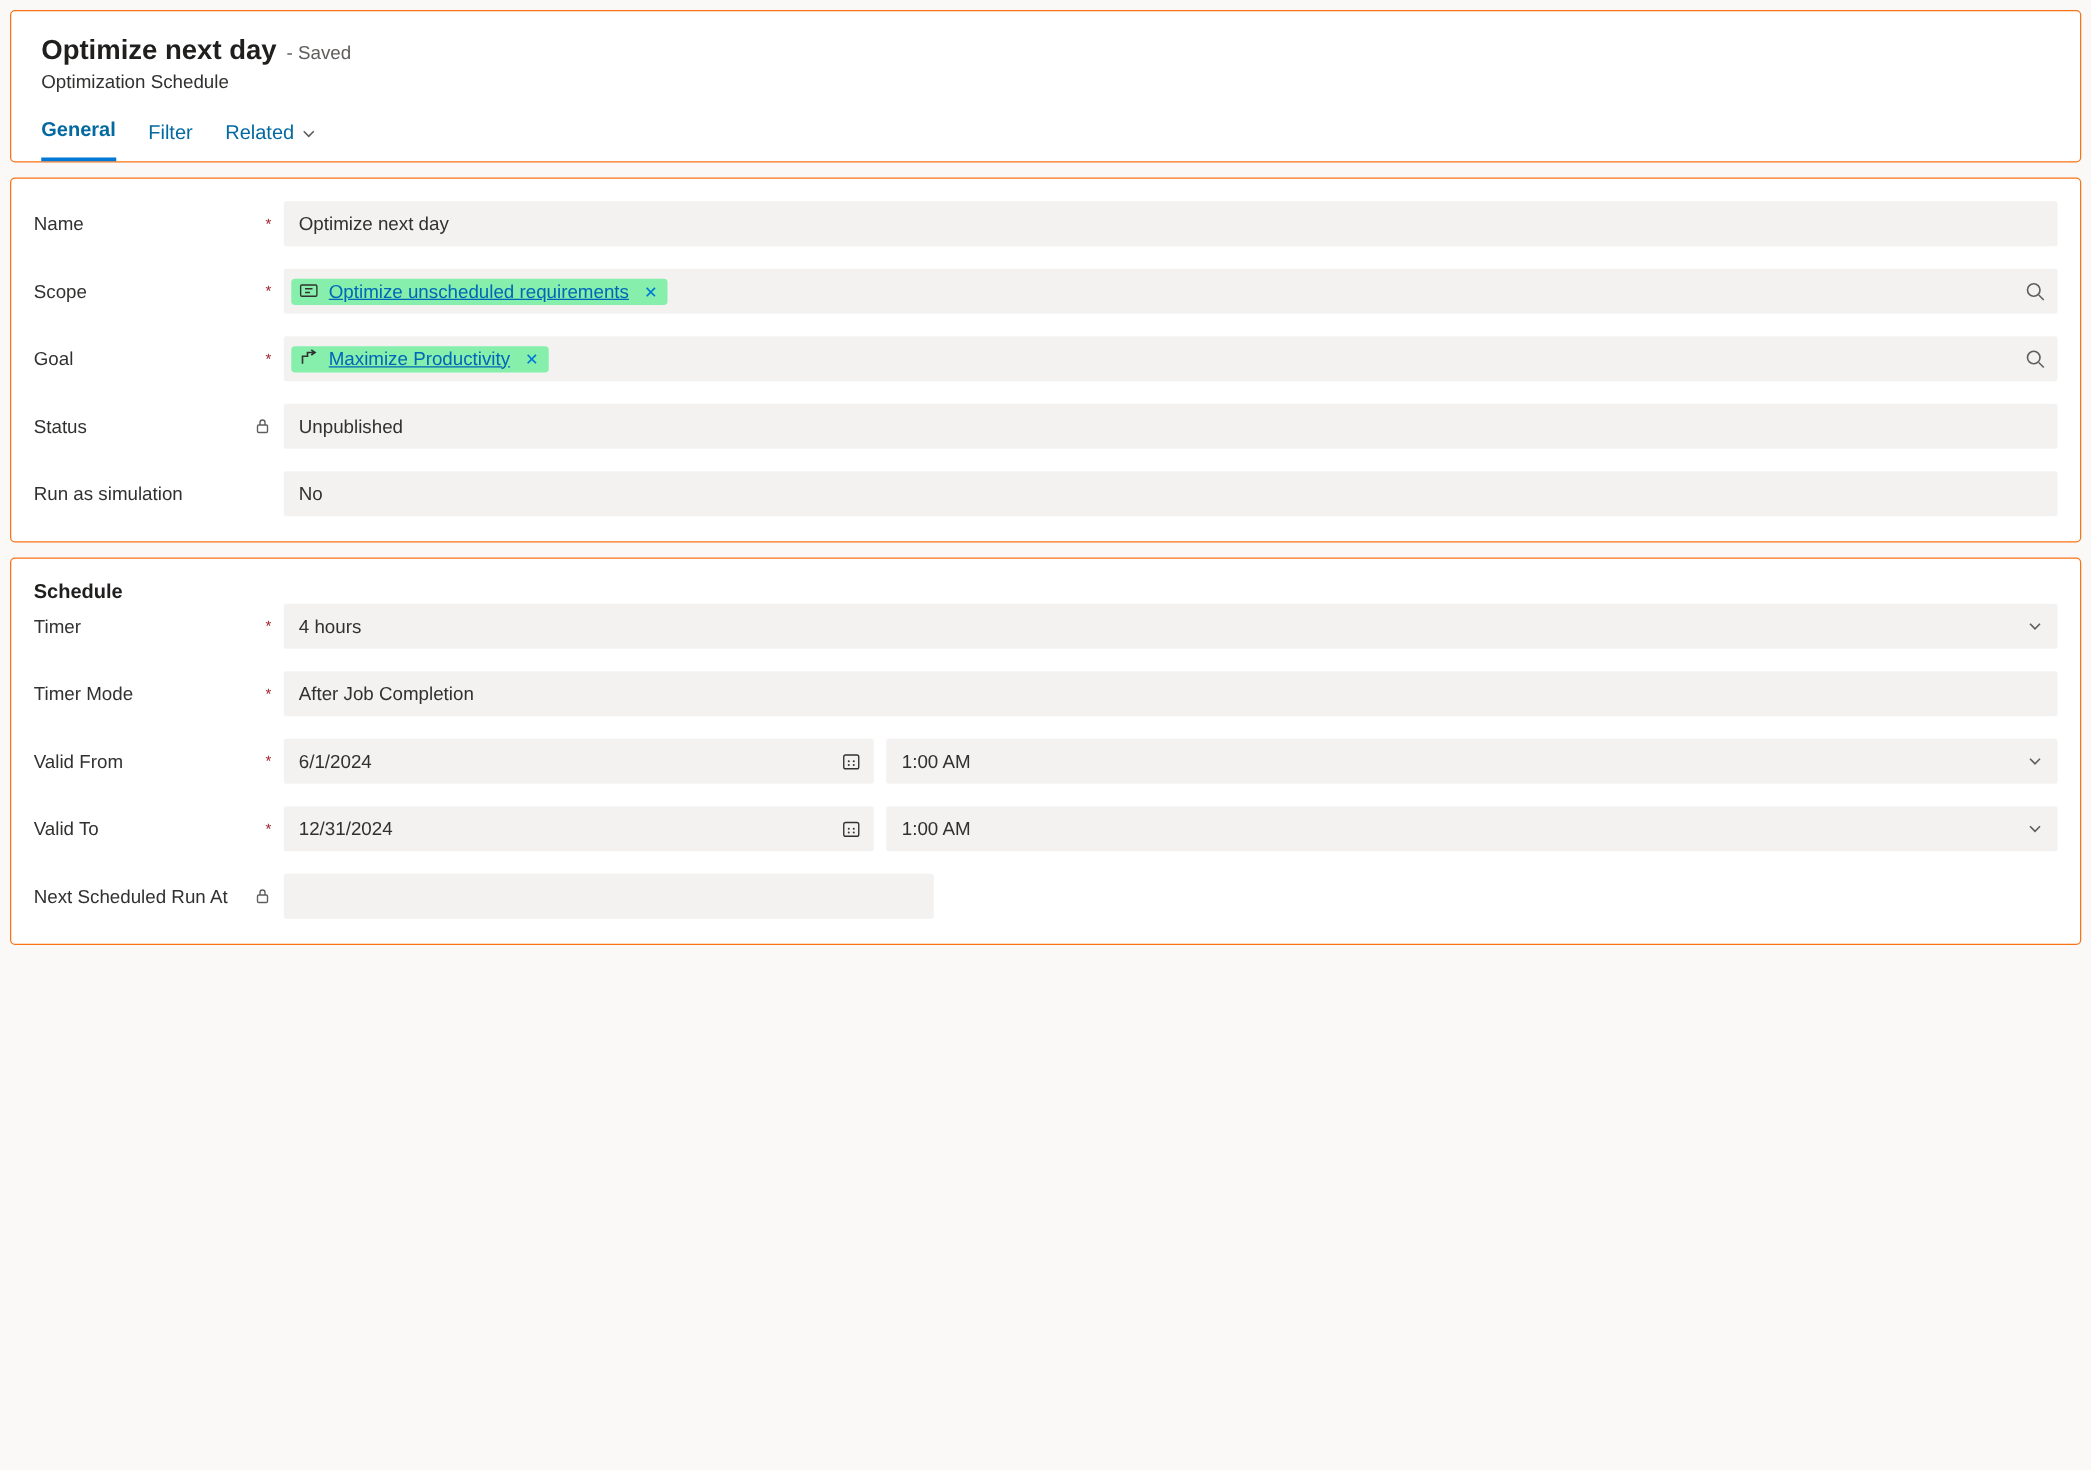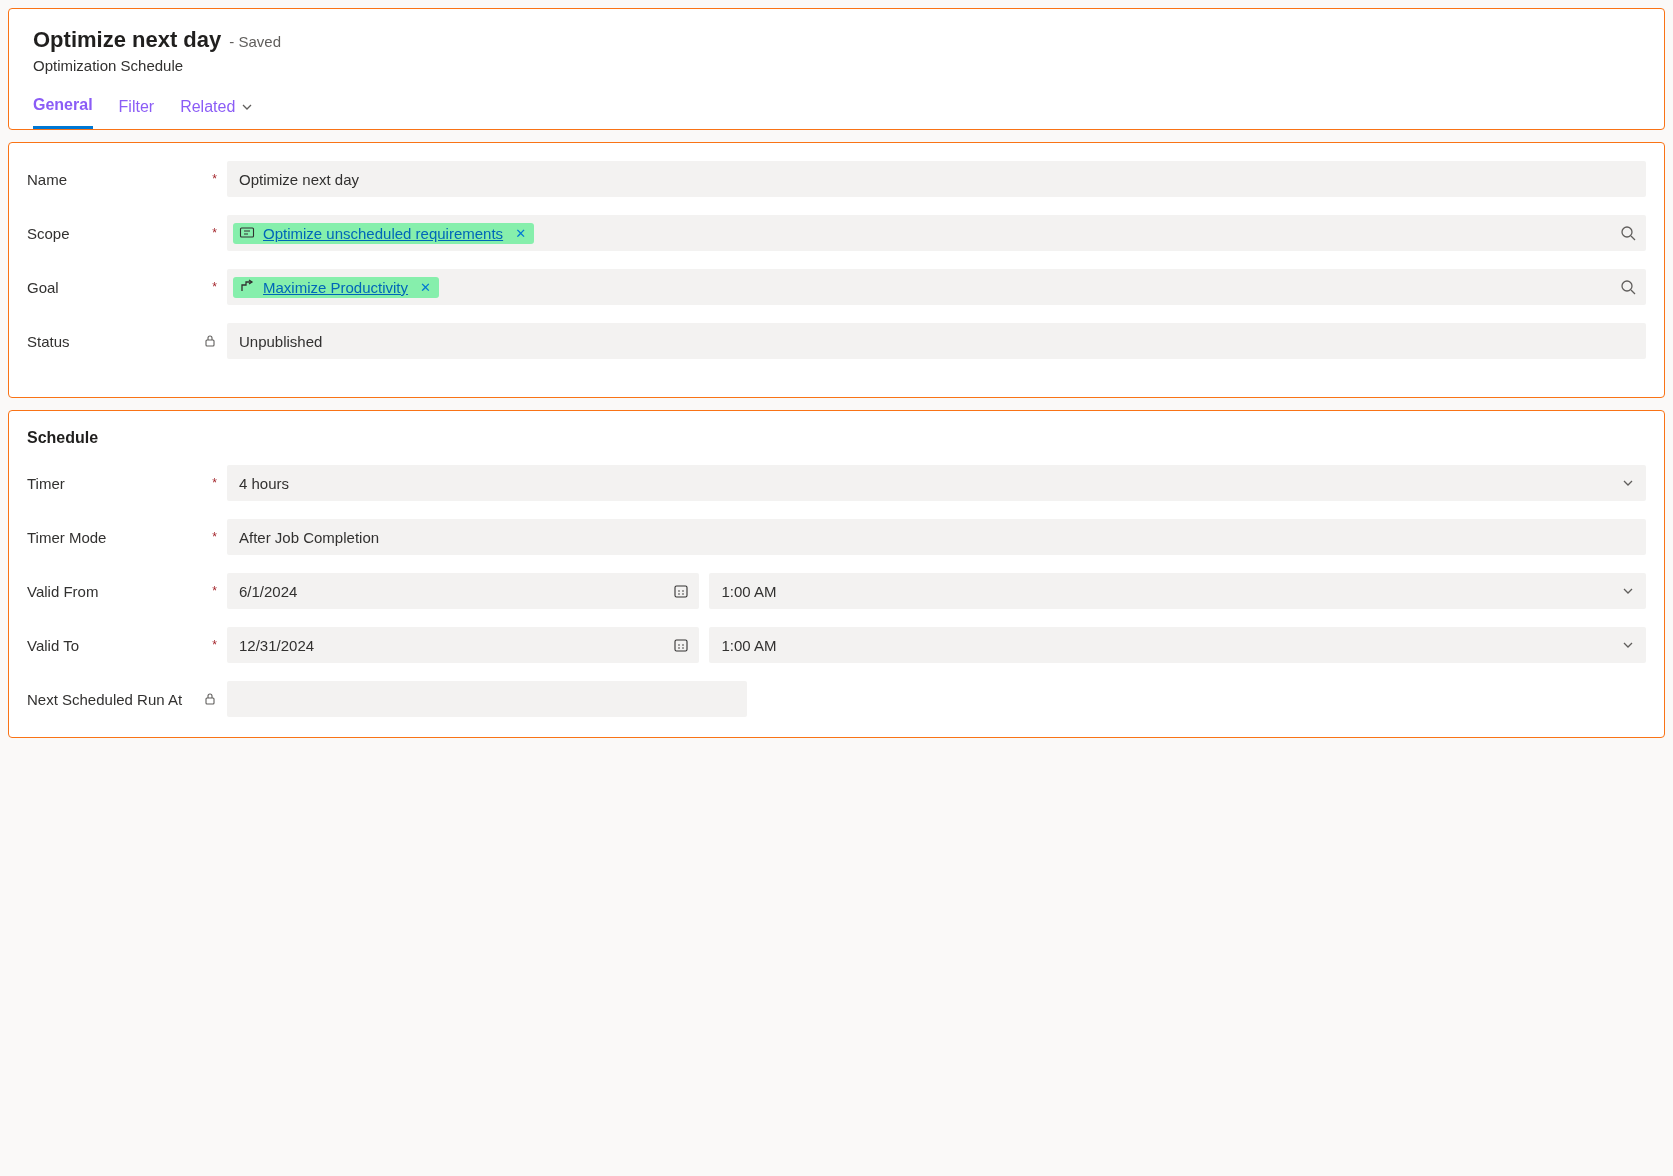--- a/index.html
+++ b/index.html
@@ -38,39 +38,38 @@
     color: #323130;
     margin-top: 4px;
   }
   .tabs {
     display: flex;
     gap: 26px;
     margin-top: 22px;
   }
   .tab {
     font-size: 16px;
-    color: #8b5cf6;
+    color: #0369a1;
     padding-bottom: 12px;
     cursor: pointer;
     display: flex;
     align-items: center;
     gap: 6px;
   }
   .tab.active {
     font-weight: 600;
     border-bottom: 3px solid #0078d4;
   }
   .section-card {
     padding: 18px 18px 20px 18px;
   }
   .section-title {
     font-size: 16px;
     font-weight: 600;
     color: #201f1e;
-    margin-bottom: 18px;
   }
   .form-row {
     display: flex;
     align-items: center;
     margin-bottom: 18px;
     min-height: 36px;
   }
   .label-col {
     width: 200px;
     flex-shrink: 0;
@@ -267,20 +266,30 @@
         </svg>
     </div>
     <div class="field-col">
       <div class="input-box">
         <span>Unpublished</span>
       </div>
     </div>
   </div>
 
 
+  <div class="form-row" style="margin-bottom:0;">
+    <div class="label-col">
+      <span class="label-text">Run as simulation</span>
+    </div>
+    <div class="field-col">
+      <div class="input-box">
+        <span>No</span>
+      </div>
+    </div>
+  </div>
 </div>
 
 <div class="card section-card">
   <div class="section-title">Schedule</div>
 
   <div class="form-row">
     <div class="label-col">
       <span class="label-text">Timer</span>
       <span class="req-star">*</span>
     </div>

